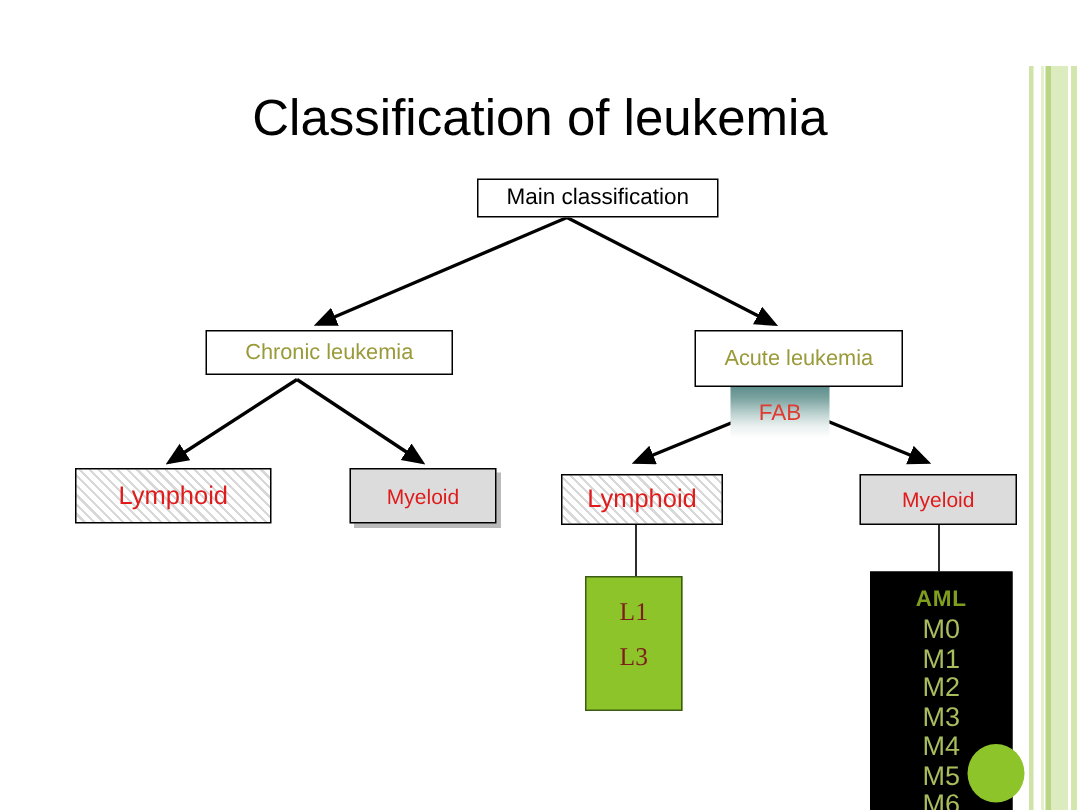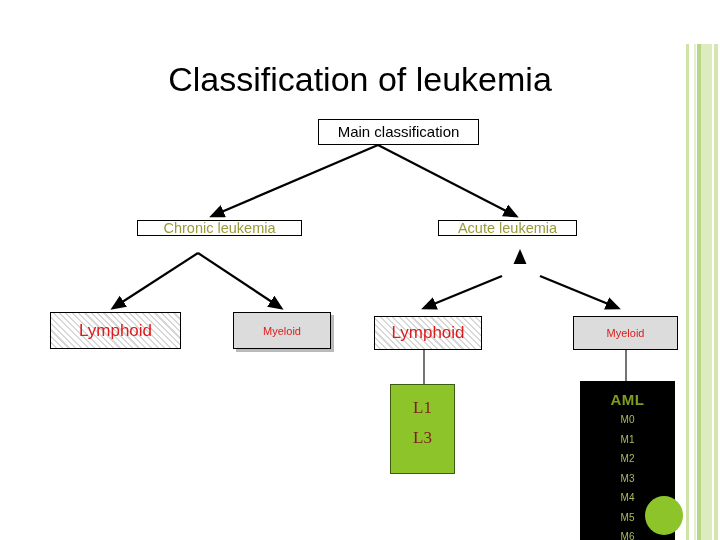--- a/index.html
+++ b/index.html
@@ -66,21 +66,21 @@
     background-image:repeating-linear-gradient(
         45deg,
         #ffffff 0px, #ffffff 3px,
         #d8d8d8 3px, #d8d8d8 4.5px);
   }
 
   .node-gray{
     border:1.5px solid #000000;
     background:#dcdcdc;
     color:#e01b1b;
-    font-size:11px;
+    font-size:14px;
     box-shadow:3px 3px 0 rgba(130,130,130,0.55);
   }
   .node-gray.noshadow{box-shadow:none;}
 
   #fab-box{
     position:absolute;
     display:flex;align-items:center;justify-content:center;
     color:#e03b32;
     font-size:15px;
     font-family:"Liberation Sans", sans-serif;
@@ -110,21 +110,21 @@
     padding-top:8px;
   }
   #aml-title{
     font-size:15px;
     font-weight:bold;
     color:#7f9e1e;
     line-height:20px;
     letter-spacing:0.5px;
   }
   .m-item{
-    font-size:10px;
+    font-size:18px;
     line-height:19.5px;
     color:#a8bd5e;
   }
 
   .deco-circle{
     position:absolute;
     border-radius:50%;
     background:#8cc42a;
   }
 
@@ -158,28 +158,31 @@
 
     <line x1="626" y1="306" x2="626" y2="337" stroke="#000000" stroke-width="1.1"></line>
   </svg>
 
   <div id="title">Classification of leukemia</div>
 
   <div class="node node-main" style="left:318px;top:75px;width:161px;height:26px;">
     <span>Main classification</span>
   </div>
 
-  <div class="node node-branch" style="left:137px;top:176px;width:165px;height:16px;">
+  <div class="node node-branch" style="left:137px;top:176px;width:165px;height:30px;">
     <span>Chronic leukemia</span>
   </div>
 
-  <div class="node node-branch" style="left:438px;top:176px;width:139px;height:16px;align-items:center;">
+  <div class="node node-branch" style="left:463px;top:176px;width:139px;height:38px;align-items:center;">
     <span>Acute leukemia</span>
   </div>
 
+  <div id="fab-box" style="left:487px;top:214px;width:66px;height:34px;">
+    <span>FAB</span>
+  </div>
 
   <div class="node node-hatch" style="left:50px;top:268px;width:131px;height:37px;">
     <span>Lymphoid</span>
   </div>
 
   <div class="node node-gray" style="left:233px;top:268px;width:98px;height:37px;">
     <span>Myeloid</span>
   </div>
 
   <div class="node node-hatch" style="left:374px;top:272px;width:108px;height:34px;">

